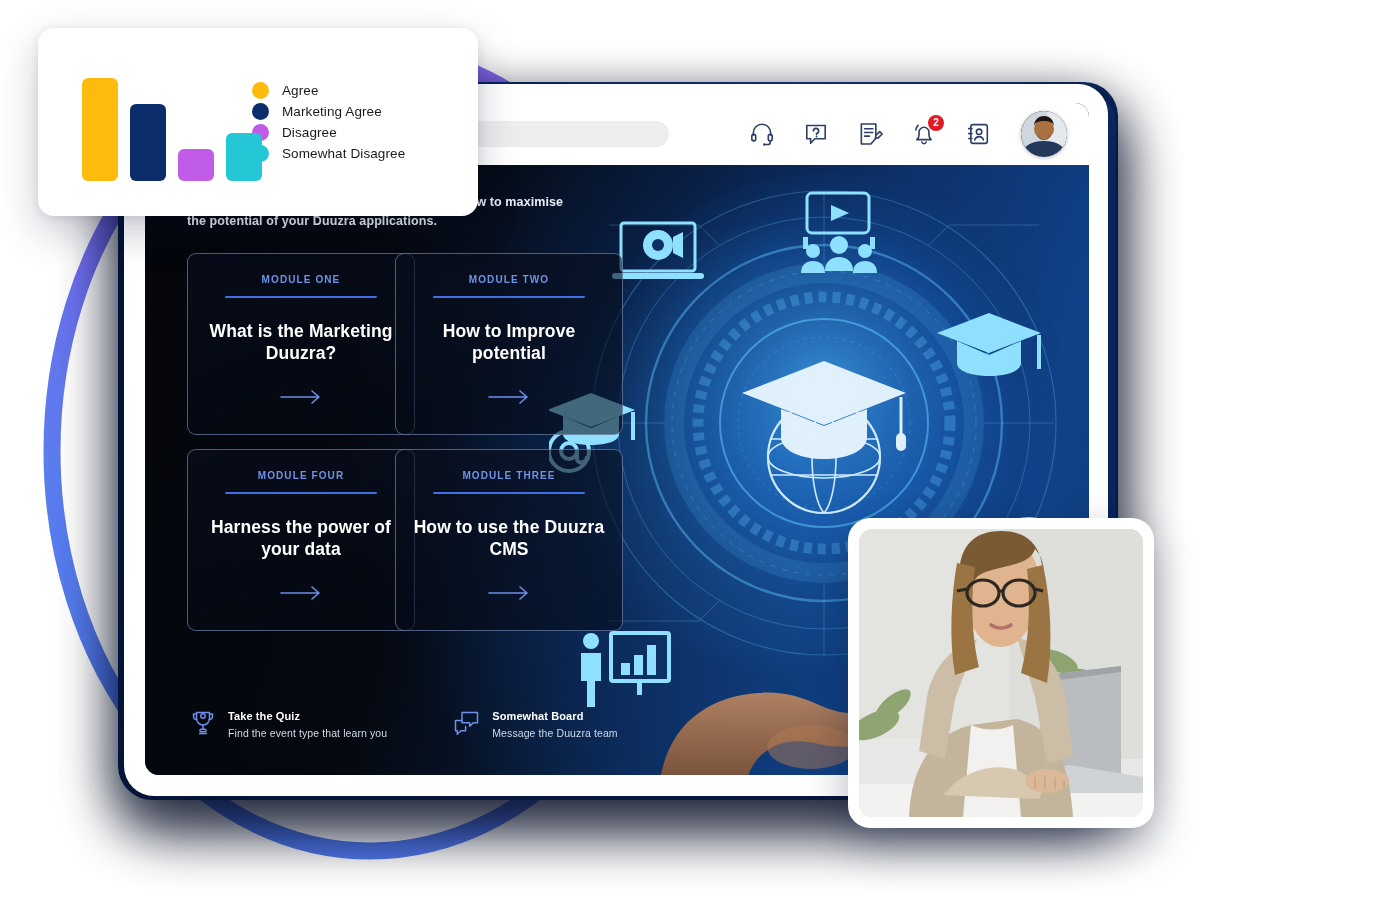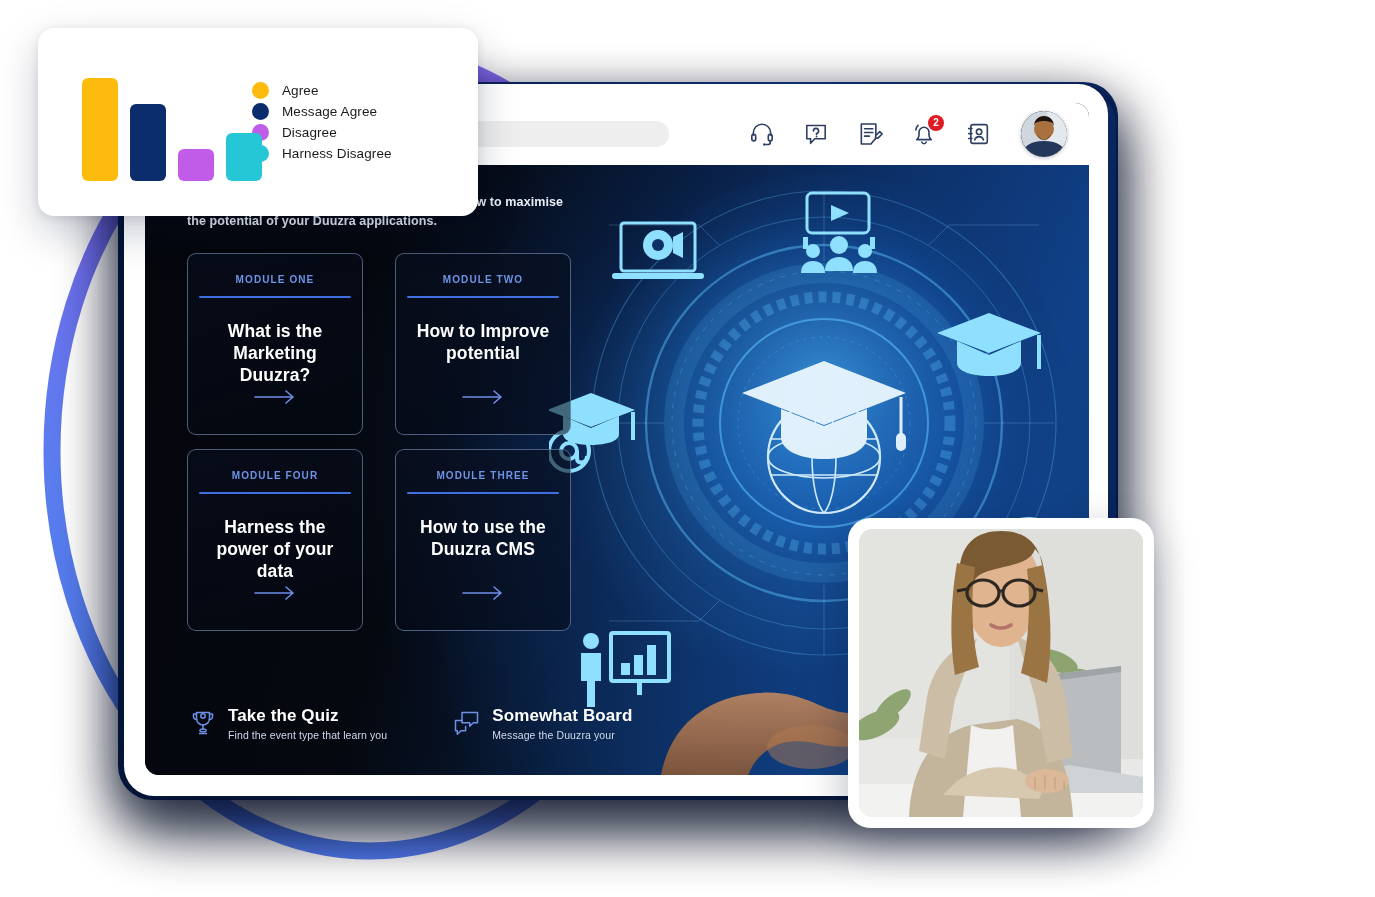--- a/index.html
+++ b/index.html
@@ -90,21 +90,21 @@
   .hero-intro {
     color: #e8edf6; font-size: 12.5px; line-height: 1.55; font-weight: 600;
     letter-spacing: .1px; max-width: 378px;
   }
 
   .module-grid {
     position: absolute; left: 42px; top: 88px;
     display: grid; grid-template-columns: 196px 196px; gap: 14px 12px;
   }
   .module-card {
-    width: 176px; height: 182px;
+    width: 228px; height: 182px;
     border: 1px solid rgba(150,175,225,.5);
     border-radius: 9px;
     background: linear-gradient(160deg, rgba(10,16,32,.62) 0%, rgba(4,8,18,.55) 100%);
     display: flex; flex-direction: column; align-items: center;
     padding: 20px 14px 0;
     cursor: pointer;
   }
   .module-kicker {
     color: #6f93e6; font-size: 10px; font-weight: 600;
     letter-spacing: 1.1px; text-transform: uppercase;
@@ -119,21 +119,21 @@
     text-align: center; letter-spacing: .1px;
   }
   .module-arrow { margin-top: auto; margin-bottom: 26px; }
 
   .hero-links {
     position: absolute; left: 44px; bottom: 34px;
     display: flex; gap: 66px; align-items: flex-start;
   }
   .hero-link { display: flex; gap: 11px; align-items: flex-start; cursor: pointer; }
   .hero-link-icon { flex: 0 0 auto; margin-top: 3px; }
-  .hero-link-title { color: #fff; font-size: 17px; font-weight: 700; letter-spacing: .1px; line-height: 1.2; }
+  .hero-link-title { color: #fff; font-size: 11px; font-weight: 700; letter-spacing: .1px; line-height: 1.2; }
   .hero-link-sub { color: #cfd9ea; font-size: 10.5px; margin-top: 3px; letter-spacing: .1px; }
 
   
   .chart-card {
     position: absolute; left: 38px; top: 28px;
     width: 440px; height: 188px;
     background: #ffffff; border-radius: 16px;
     box-shadow: 0 16px 42px rgba(10,20,50,.22), 0 2px 10px rgba(10,20,50,.10);
     display: flex; align-items: center;
     padding: 0 22px;
@@ -438,21 +438,21 @@
 
         <div class="hero-link">
           <span class="hero-link-icon">
             <svg width="28" height="28" viewBox="0 0 28 28" fill="none" stroke="#6f8fe8" stroke-width="1.5" stroke-linecap="round" stroke-linejoin="round">
               <path d="M9 3.5h15.5v10.2h-4.2l-3.6 3.6v-3.6H9z"></path>
               <path d="M12.6 17.4v4.4H7.9l-3.6 3.4v-3.4H2.5V11.6h6.4"></path>
             </svg>
           </span>
           <span>
             <span class="hero-link-title">Somewhat Board</span>
-            <span class="hero-link-sub" style="display:block">Message the Duuzra your</span>
+            <span class="hero-link-sub" style="display:block">Message the Duuzra team</span>
           </span>
         </div>
       </div>
     </div>
   </div>
 
   <div class="chart-card">
     <div class="chart-plot">
       <div class="bars" id="bars">
           <div class="bar" style="height: 102.66px; background: rgb(253, 187, 13);"></div>
@@ -461,29 +461,29 @@
           <div class="bar" style="height: 48.38px; background: rgb(37, 199, 214);"></div>
         </div>
     </div>
     <div class="chart-legend" id="legend">
         <div class="legend-row">
           <span class="legend-dot" style="background: rgb(253, 187, 13);"></span>
           <span class="legend-label">Agree</span>
         </div>
         <div class="legend-row">
           <span class="legend-dot" style="background: rgb(12, 45, 107);"></span>
-          <span class="legend-label">Message Agree</span>
+          <span class="legend-label">Marketing Agree</span>
         </div>
         <div class="legend-row">
           <span class="legend-dot" style="background: rgb(192, 92, 232);"></span>
           <span class="legend-label">Disagree</span>
         </div>
         <div class="legend-row">
           <span class="legend-dot" style="background: rgb(37, 199, 214);"></span>
-          <span class="legend-label">Harness Disagree</span>
+          <span class="legend-label">Somewhat Disagree</span>
         </div>
       </div>
   </div>
 
   <div class="photo-card">
     <div class="photo-inner">
       <svg viewBox="0 0 284 288" width="100%" height="100%" aria-hidden="true">
         <rect width="284" height="288" fill="#e8e8e6"></rect>
         <rect x="0" y="0" width="284" height="210" fill="#e3e3e0"></rect>
         <rect x="150" y="0" width="134" height="230" fill="#dedfdb"></rect>

